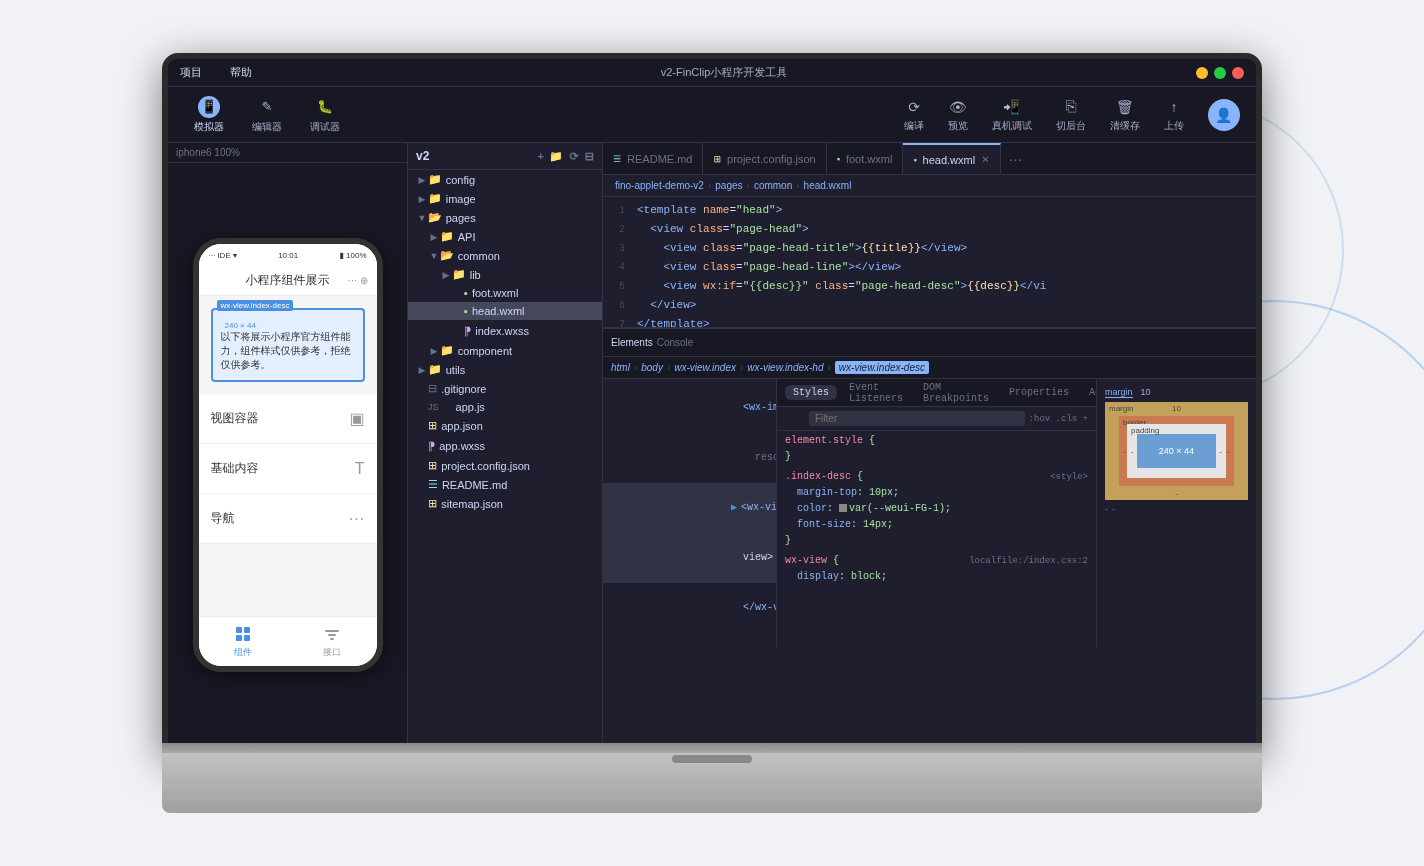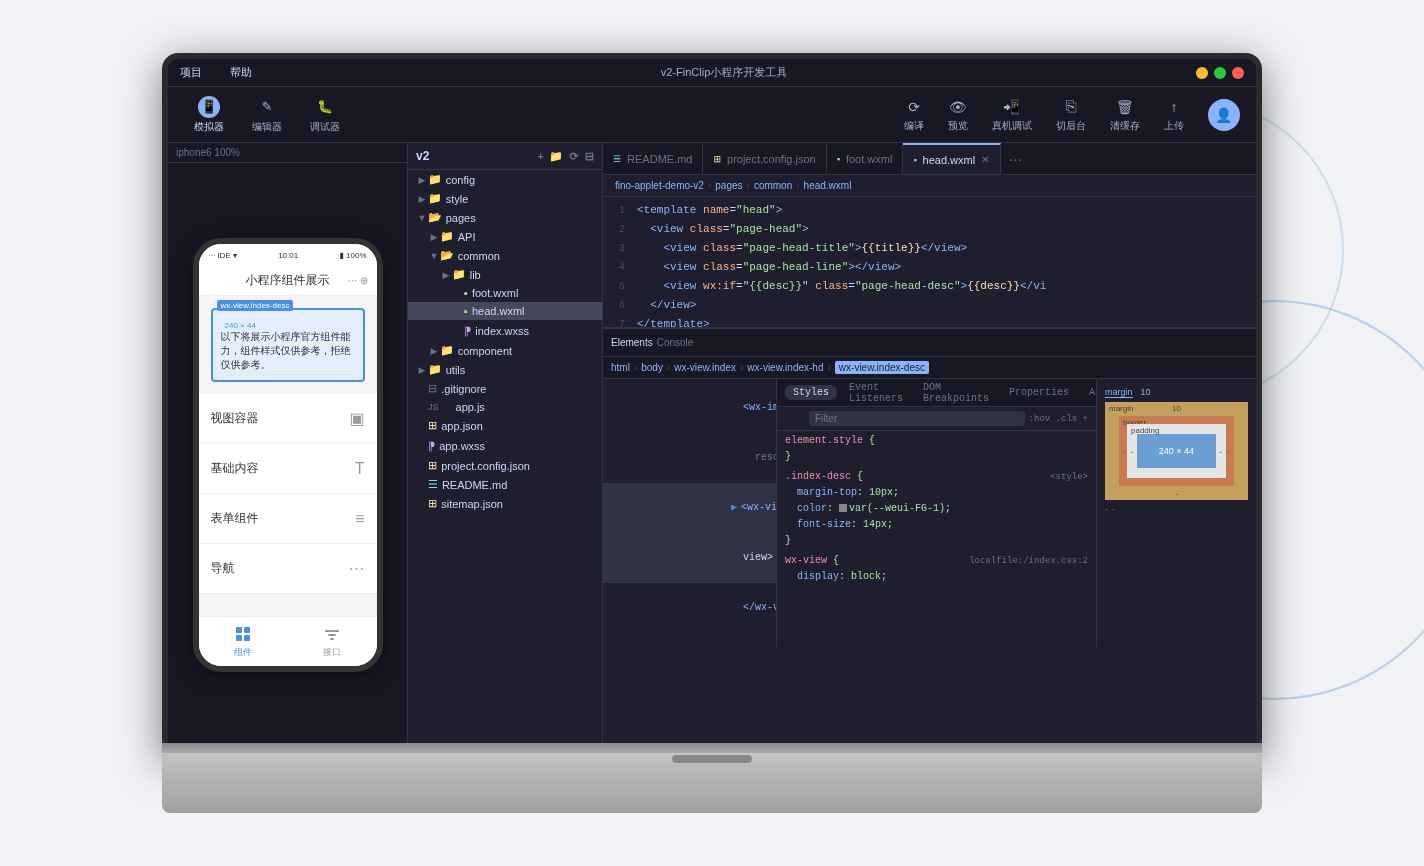--- a/index.html
+++ b/index.html
@@ -543,20 +543,21 @@
       padding: 0 8px;
       gap: 4px;
       font-size: 10px;
       color: #6c7086;
       border-bottom: 1px solid #313244;
       flex-shrink: 0;
     }
     .element-path .ep-item {
       color: #89b4fa;
       cursor: pointer;
+      font-style: italic;
     }
     .element-path .ep-item.active {
       background: #89b4fa;
       color: #1e1e2e;
       padding: 1px 4px;
       border-radius: 2px;
     }
 
     
     .devtools-styles {
@@ -721,24 +722,20 @@
 
                 <div class="phone-nav-item">
                   <span>视图容器</span>
                   <span class="nav-icon">▣</span>
                 </div>
                 <div class="phone-nav-item">
                   <span>基础内容</span>
                   <span class="nav-icon">T</span>
                 </div>
                 <div class="phone-nav-item">
-                  <span>表单组件</span>
-                  <span class="nav-icon">≡</span>
-                </div>
-                <div class="phone-nav-item">
                   <span>导航</span>
                   <span class="nav-icon">···</span>
                 </div>
               </div>
 
               <div class="phone-bottom-bar">
                 <div class="bottom-tab active">
                   <div class="bottom-tab-icon">
                     <svg width="18" height="18" viewBox="0 0 18 18">
                       <rect x="2" y="2" width="6" height="6" fill="#4a90e2" rx="1"></rect>
@@ -778,21 +775,21 @@
           <div class="tree-item">
             <span class="indent" style="width:8px"></span>
             <span class="chevron">▶</span>
             <span class="file-icon tree-folder-icon">📁</span>
             <span>config</span>
           </div>
           <div class="tree-item">
             <span class="indent" style="width:8px"></span>
             <span class="chevron">▶</span>
             <span class="file-icon tree-folder-icon">📁</span>
-            <span>style</span>
+            <span>image</span>
           </div>
           <div class="tree-item">
             <span class="indent" style="width:8px"></span>
             <span class="chevron">▼</span>
             <span class="file-icon tree-folder-icon">📂</span>
             <span>pages</span>
           </div>
           <div class="tree-item">
             <span class="indent" style="width:20px"></span>
             <span class="chevron">▶</span>

